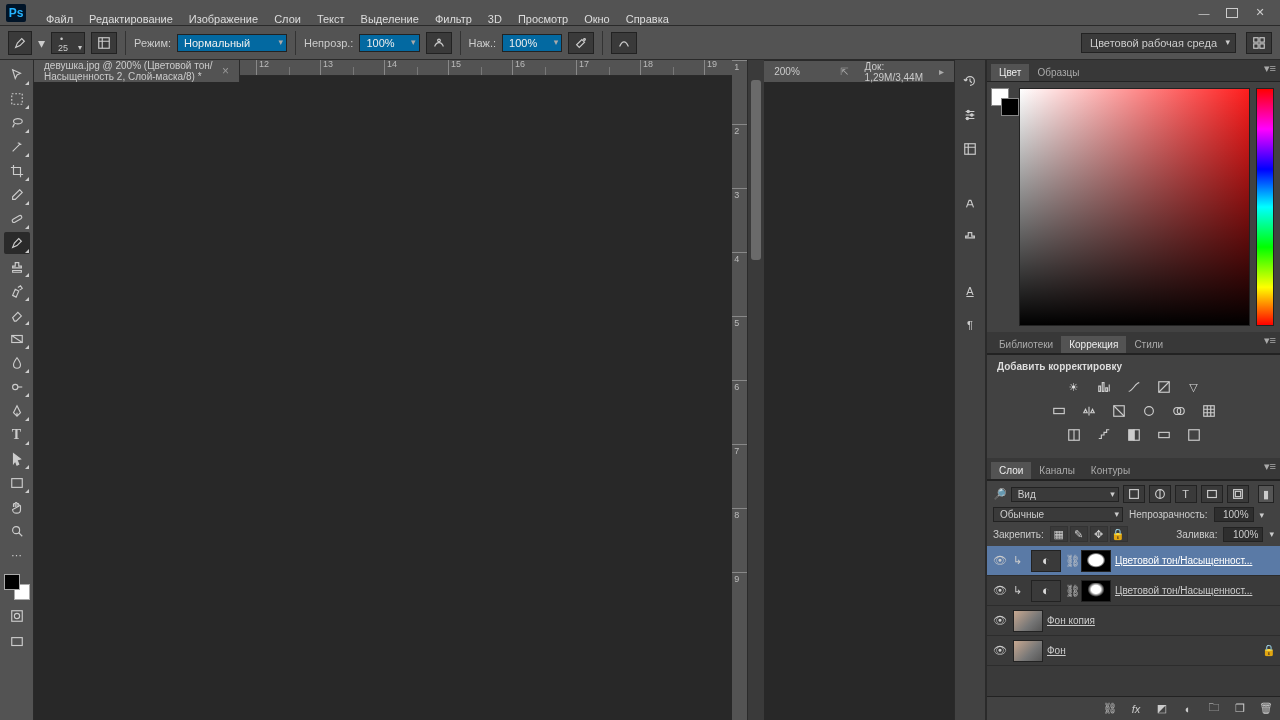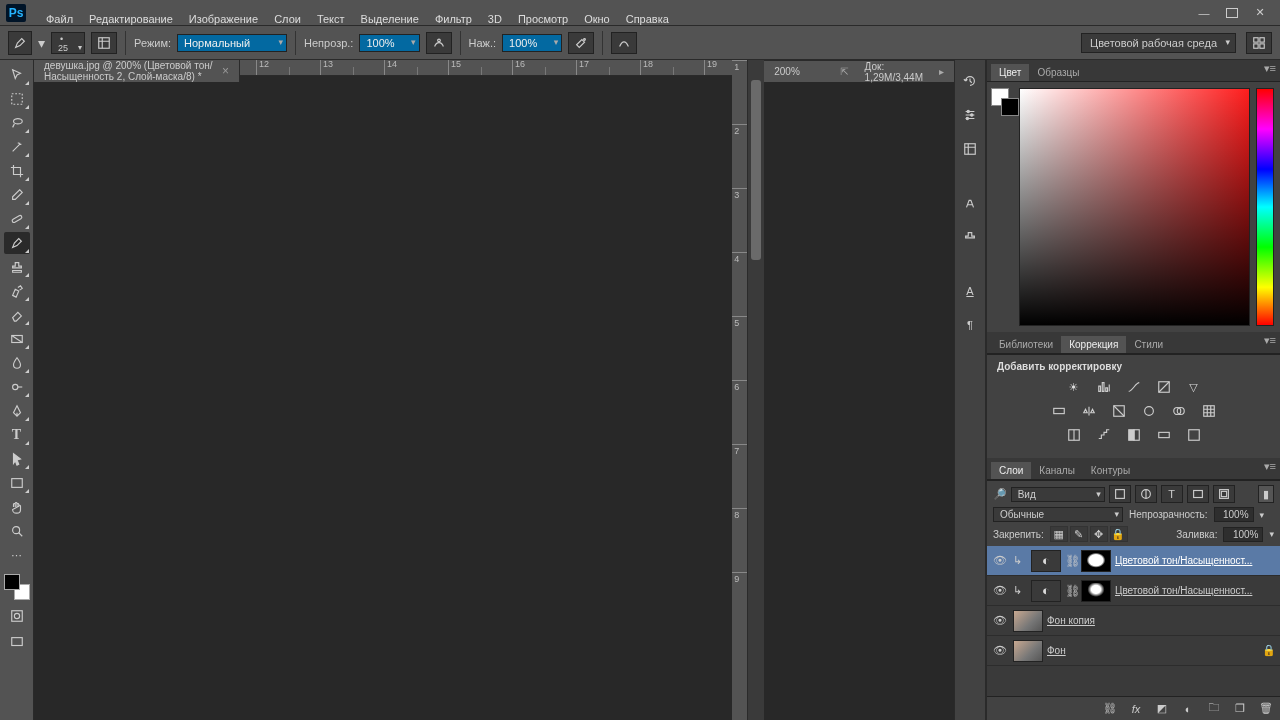--- a/index.html
+++ b/index.html
@@ -94,21 +94,21 @@
 .layers-panel { flex:1; background:#424242; border-top:1px solid #222; display:flex; flex-direction:column; min-height:0;}
 .layer-controls { padding:4px 6px; display:flex; flex-direction:column; gap:4px; }
 .lc-row { display:flex; align-items:center; gap:6px; }
 .lc-row .dd { background:#3a3a3a; border:1px solid #222; padding:1px 14px 1px 6px; position:relative; font-size:10px; flex:1; }
 .lc-row .dd::after { content:"▾"; position:absolute; right:3px; top:1px; font-size:9px; }
 .lc-row .lbl { font-size:10px; color:#ccc; }
 .lc-row .val { background:#2e2e2e; border:1px solid #222; padding:1px 4px; font-size:10px; min-width:40px; text-align:right; }
 .lc-icons { display:flex; gap:2px; }
 .lc-ic { width:18px; height:16px; border:1px solid #333; display:flex; align-items:center; justify-content:center; background:#3a3a3a; font-size:11px;}
 .filter-row{ display:flex; gap:4px; align-items:center;}
-.filter-row .dd{ width:94px; flex:none;}
+.filter-row .dd{ width:108px; flex:none;}
 .filter-btn{ width:22px; height:18px; background:#3a3a3a; border:1px solid #222; display:flex;align-items:center;justify-content:center; font-size:11px;}
 
 .layer-list { flex:1; overflow:auto; background:#3a3a3a; }
 .layer-item { display:flex; align-items:center; height:30px; border-bottom:1px solid #2c2c2c; padding:0 4px; gap:4px; }
 .layer-item.selected { background:#5a7aa6; color:#fff; }
 .layer-eye { width:18px; text-align:center; color:#ccc; }
 .layer-thumb { width:30px; height:22px; background:#777; border:1px solid #222; flex:none;
   background:linear-gradient(135deg,#c8a890 0%, #777 60%, #555 100%); }
 .layer-mask { width:30px; height:22px; background:#000; border:1px solid #222; flex:none; display:flex;align-items:center;justify-content:center; }
 .layer-mask .mshape{ width:22px;height:16px;background:radial-gradient(ellipse at 50% 45%, #fff 0%, #fff 45%, #000 60%);}

